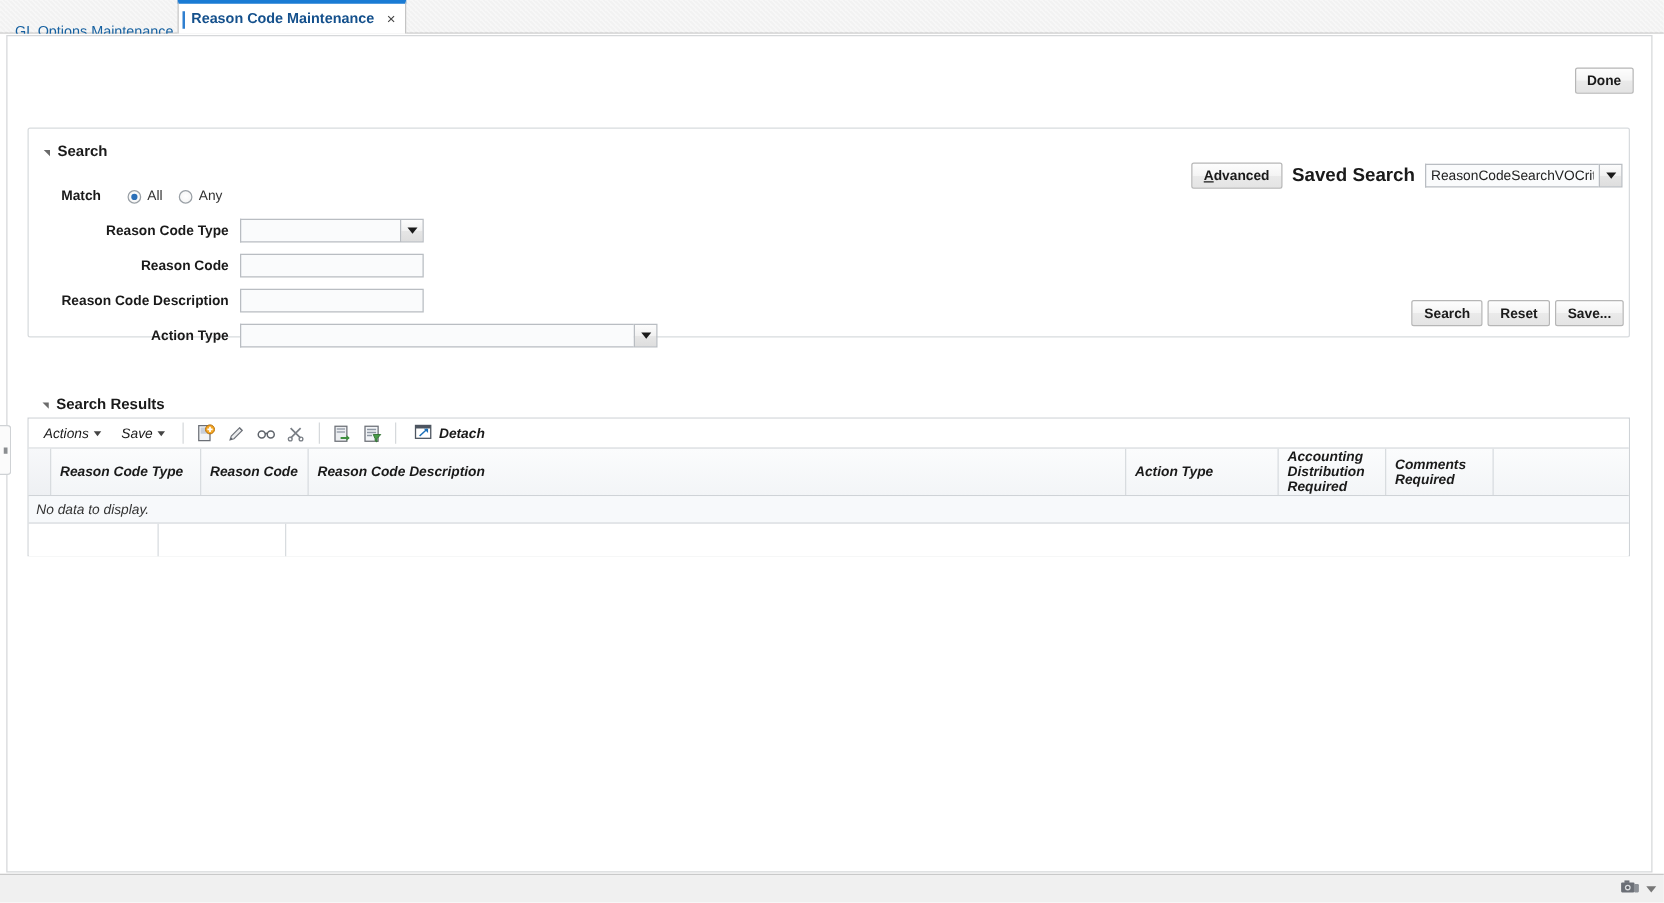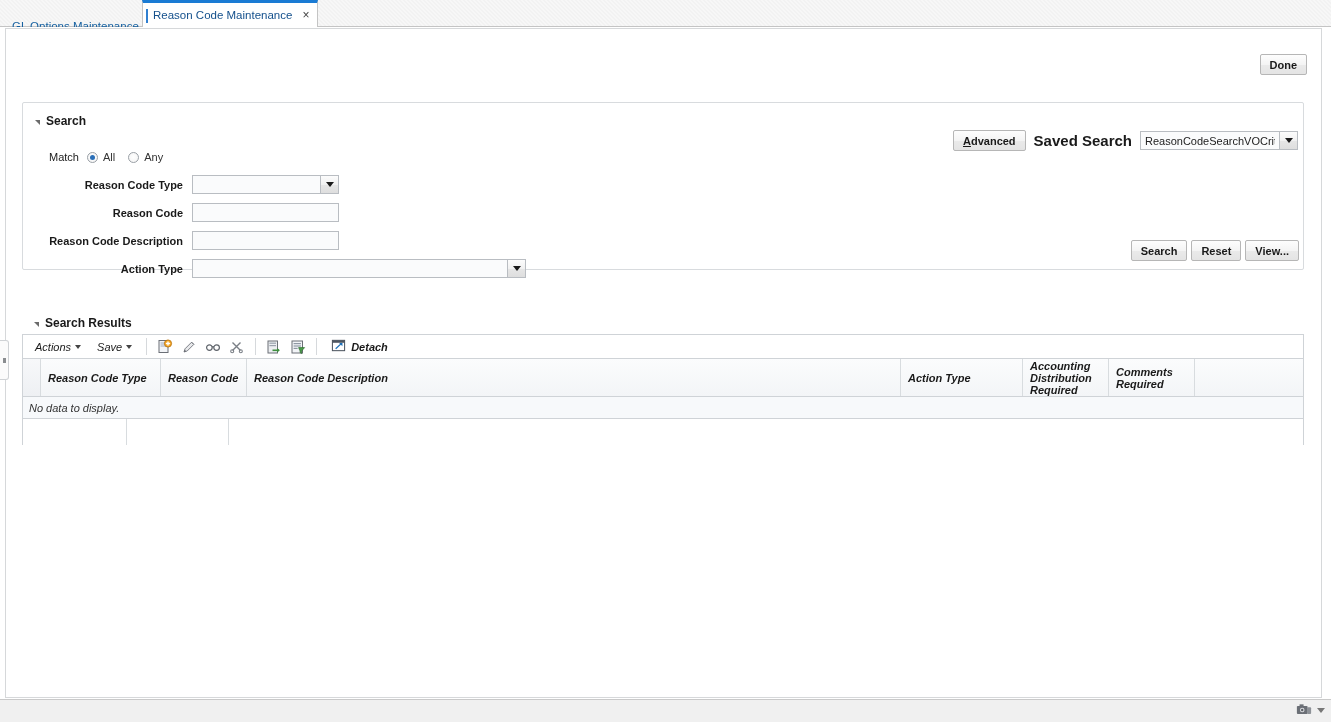--- a/index.html
+++ b/index.html
@@ -45,21 +45,21 @@
   .tab.inactive .tab-label { color: #1560a0; margin-top: 24px; }
   .tab.active {
     left: 142px;
     background: #ffffff;
     border: 1px solid #c4c4c4;
     border-bottom: none;
     border-top: 3px solid #1a7bd4;
     height: 27px;
     top: 0;
   }
-  .tab.active .tab-label { color: #14508c; font-weight: normal; }
+  .tab.active .tab-label { color: #14508c; font-weight: bold; }
   .tab.active:after {
     content: ""; position: absolute; left: 3px; top: 6px;
     width: 2px; height: 14px; background: #2f7fd0;
   }
 
   
   .page {
     position: absolute; top: 27px; left: 0; width: 1331px; height: 672px;
     background: #ffffff;
   }
@@ -120,21 +120,21 @@
     border-left: 5px solid transparent;
     border-top: 5px solid #6b6b6b;
     margin-right: 6px;
     position: relative; top: 1px;
   }
   .match-row {
     position: absolute; left: 26px; top: 48px;
     display: flex; align-items: center; gap: 5px;
     font-size: 11px;
   }
-  .match-label { font-weight: normal; color: #1a1a1a; margin-right: 3px; }
+  .match-label { font-weight: bold; color: #1a1a1a; margin-right: 16px; }
   .radio {
     width: 11px; height: 11px; border-radius: 50%;
     border: 1px solid #9aa0a6;
     background: radial-gradient(circle at 50% 45%, #ffffff 0%, #f2f2f2 100%);
     display: inline-block; position: relative;
   }
   .radio.checked:after {
     content: ""; position: absolute; left: 2px; top: 2px;
     width: 5px; height: 5px; border-radius: 50%;
     background: #2a6fb8;
@@ -353,21 +353,21 @@
         <input class="field-input" style="width: 315px;" value="">
         <div class="lov-btn">
           <span class="caret"></span>
         </div>
       </div>
     </div>
 
     <div class="search-actions">
       <div class="btn">Search</div>
       <div class="btn">Reset</div>
-      <div class="btn">View...</div>
+      <div class="btn">Save...</div>
     </div>
   </div>
 
   <div class="results-panel">
 
     <div class="results-head">
       <span class="tri"></span>
       <span>Search Results</span>
     </div>
 

